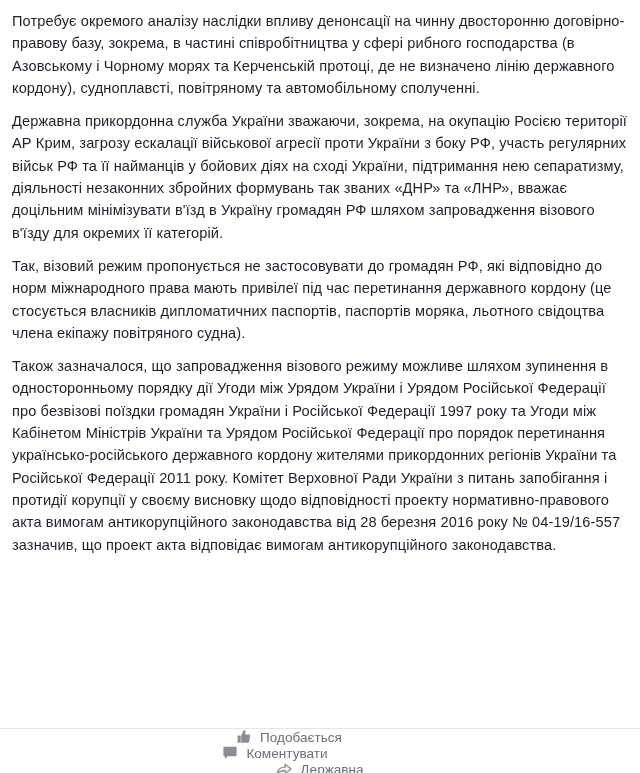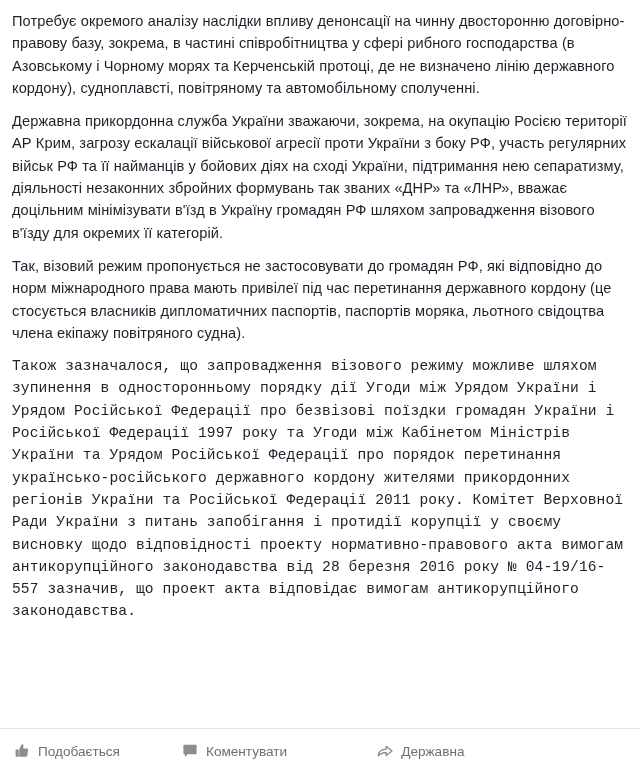--- a/index.html
+++ b/index.html
@@ -25,41 +25,41 @@
   .para {
     margin: 0 0 11px 0;
     font-size: 14.6px;
     line-height: 22.3px;
     color: #1d2129;
     text-align: left;
     letter-spacing: 0.1px;
   }
   .para:last-child {
     margin-bottom: 0;
-    font-family: Liberation Mono, monospace;
   }
   .footer-divider {
     position: absolute;
     left: 0;
     right: 0;
     bottom: 44px;
     height: 1px;
     background: #e5e5e5;
   }
   .actions {
     position: absolute;
     left: 0;
     right: 0;
     bottom: 0;
     height: 44px;
     display: flex;
     align-items: center;
     padding: 0 14px;
     box-sizing: border-box;
     background: #ffffff;
+    flex-direction: column;
   }
   .action {
     display: flex;
     align-items: center;
     gap: 8px;
     color: #6a6f7a;
     font-size: 13.6px;
     cursor: pointer;
     user-select: none;
   }

